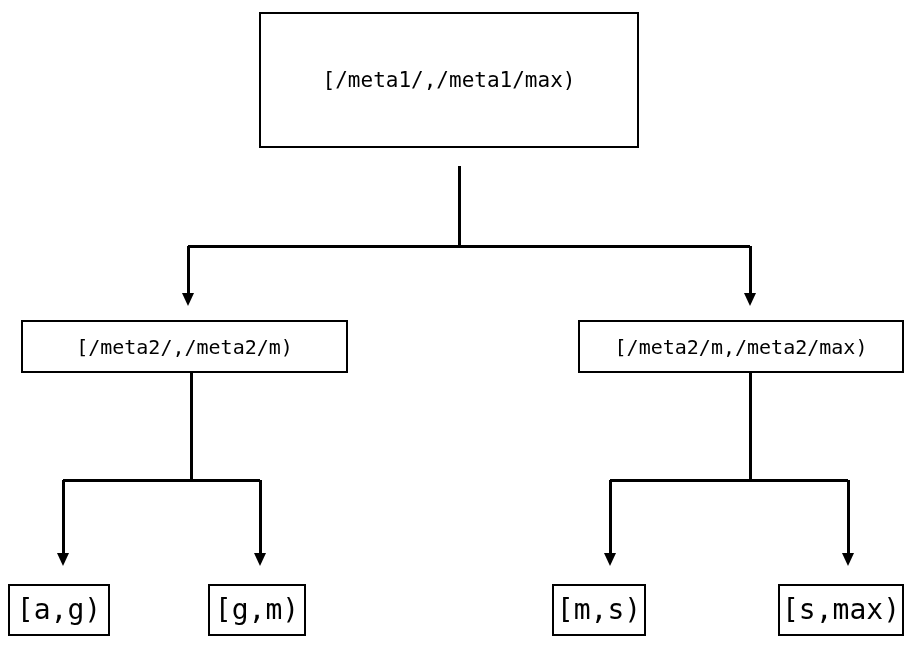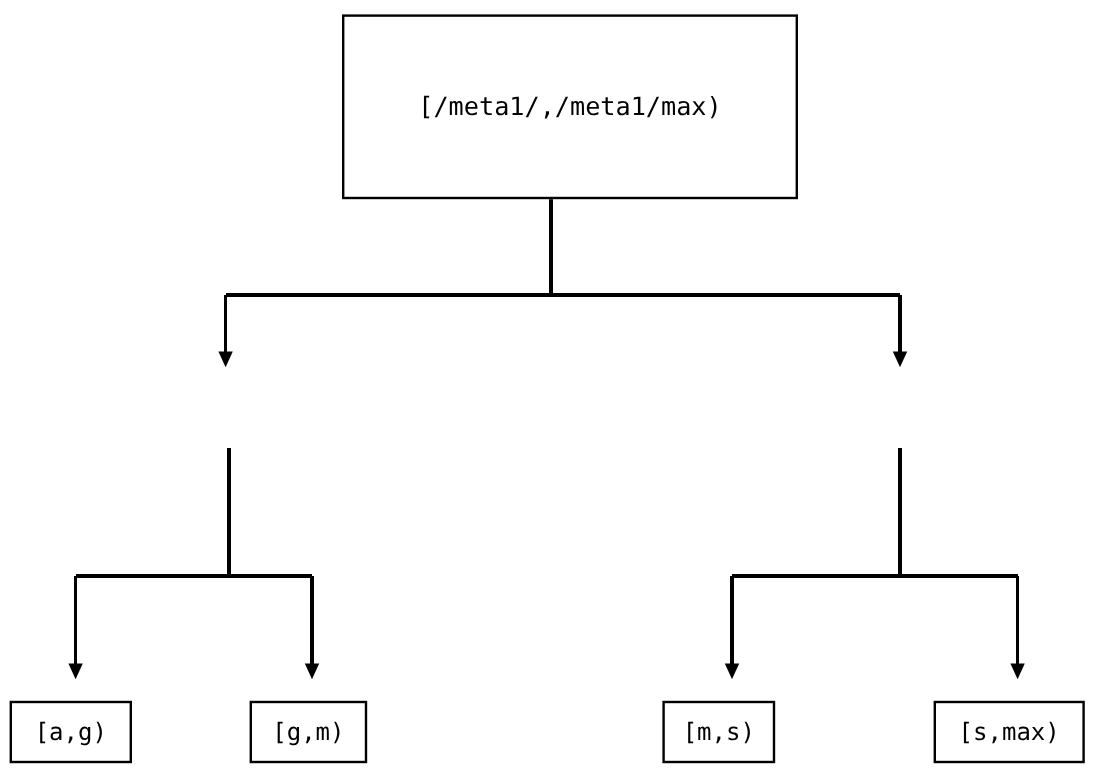--- a/index.html
+++ b/index.html
@@ -36,44 +36,43 @@
   }
   .node-label {
     display: block;
     line-height: 1;
   }
   
   #node-root {
     left: 259px;
     top: 12px;
     width: 380px;
-    height: 154px;
+    height: 136px;
     font-size: 21px;
-    margin-left: 26px;
   }
   
   #node-mid-left {
     left: 21px;
     top: 320px;
     width: 327px;
     height: 53px;
     font-size: 20px;
   }
   #node-mid-right {
     left: 578px;
     top: 320px;
     width: 326px;
     height: 53px;
     font-size: 20px;
   }
   
   .leaf {
     top: 584px;
     height: 52px;
-    font-size: 20px;
+    font-size: 28px;
   }
   #node-leaf-ag   { left: 8px;   width: 102px; }
   #node-leaf-gm   { left: 208px; width: 98px;  }
   #node-leaf-ms   { left: 552px; width: 94px; }
   #node-leaf-smax { left: 778px; width: 126px; text-align: right; }
 </style>
 </head>
 <body>
 
 <div id="canvas">
@@ -107,21 +106,27 @@
       <polygon points="254,553 266,553 260,566"></polygon>
       <polygon points="604,553 616,553 610,566"></polygon>
       <polygon points="842,553 854,553 848,566"></polygon>
     </g>
   </svg>
 
   <div class="node" id="node-root">
     <span class="node-label">[/meta1/,/meta1/max)</span>
   </div>
 
+  <div class="node" id="node-mid-left">
+    <span class="node-label">[/meta2/,/meta2/m)</span>
+  </div>
 
+  <div class="node" id="node-mid-right">
+    <span class="node-label">[/meta2/m,/meta2/max)</span>
+  </div>
 
   <div class="node leaf" id="node-leaf-ag">
     <span class="node-label">[a,g)</span>
   </div>
 
   <div class="node leaf" id="node-leaf-gm">
     <span class="node-label">[g,m)</span>
   </div>
 
   <div class="node leaf" id="node-leaf-ms">

